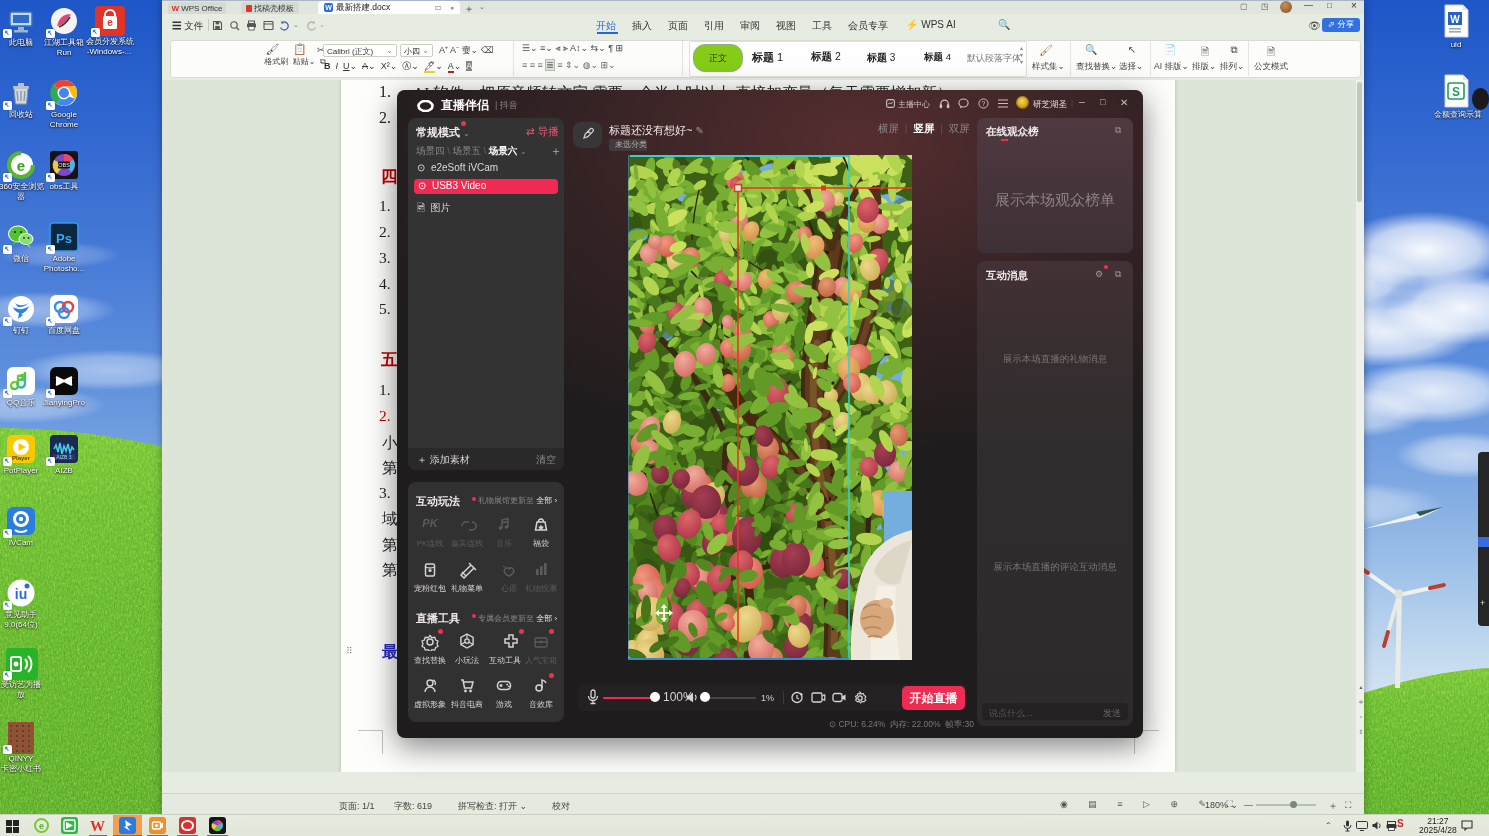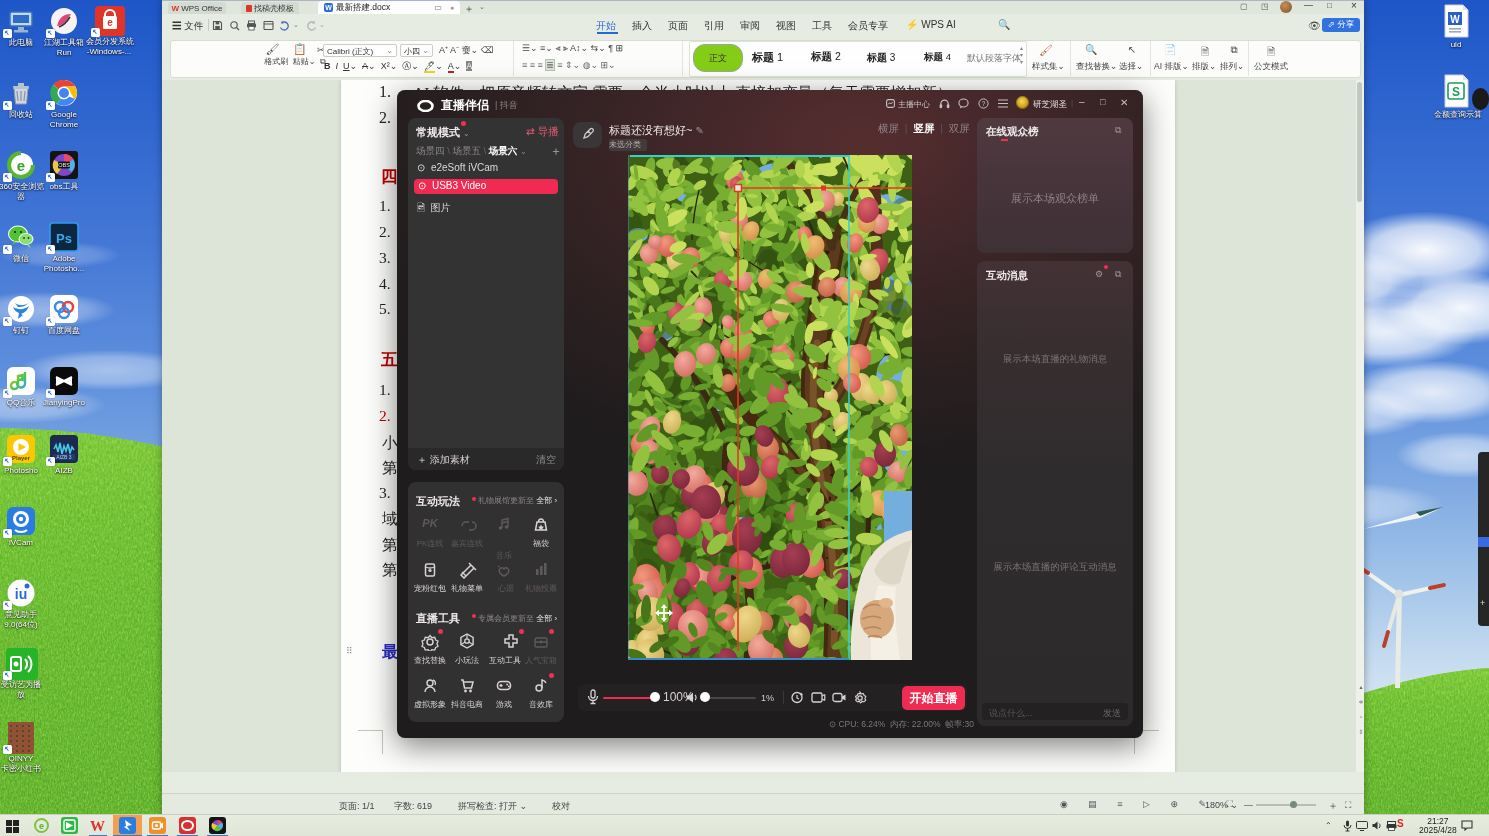--- a/index.html
+++ b/index.html
@@ -197,21 +197,21 @@
         </svg><i class="sc"></i></div>
       <div class="lb" style="">JianyingPro</div>
     </div>
     <div class="dicon" style="left:-1px;top:434px;width:44px">
       <div class="ig" style="width:30px;height:30px"><svg width="30" height="30">
           <rect x="1" y="1" width="28" height="28" rx="5" fill="#f8c800"></rect>
           <circle cx="15" cy="13" r="8" fill="#fff"></circle>
           <path d="M12.5,9 L20,13 L12.5,17 Z" fill="#f8c800"></path>
           <text x="15" y="26" font-size="6" fill="#5a4a00" text-anchor="middle" font-weight="bold">Player</text>
         </svg><i class="sc"></i></div>
-      <div class="lb" style="">Photosho</div>
+      <div class="lb" style="">PotPlayer</div>
     </div>
     <div class="dicon" style="left:42px;top:434px;width:44px">
       <div class="ig" style="width:30px;height:30px"><svg width="30" height="30">
           <rect x="1" y="1" width="28" height="28" rx="4" fill="#1c2a50"></rect>
           <path d="M5,15 l2,-4 2,7 2,-9 2,11 2,-8 2,5 2,-7 2,9 2,-6 2,3" stroke="#48c8e8" stroke-width="1.6" fill="none"></path>
           <rect x="4" y="20" width="22" height="6" rx="1" fill="#28386a"></rect>
           <text x="15" y="25" font-size="5" fill="#9ad8f0" text-anchor="middle">AIZB 3</text>
         </svg><i class="sc"></i></div>
       <div class="lb" style="">AIZB</div>
     </div>
@@ -473,36 +473,36 @@
         <div class="abs" style="left:5px;top:32px;width:34px;text-align:center"><div style="position:relative;display:inline-block;width:20px;height:20px"><svg width="20" height="20">
               <text x="10" y="13" font-size="11" font-style="italic" font-weight="bold" text-anchor="middle" fill="#5f595a">PK</text>
             </svg></div><div style="font-size:8px;color:#5f595a;margin-top:0px;white-space:nowrap">PK连线</div></div>
         <div class="abs" style="left:42px;top:32px;width:34px;text-align:center"><div style="position:relative;display:inline-block;width:20px;height:20px"><svg width="20" height="20">
               <path d="M5,12 a4,4 0 0 1 4,-4 h3 M15,8 a4,4 0 0 1 0,8 h-3" stroke="#5f595a" stroke-width="1.5" fill="none"></path>
             </svg></div><div style="font-size:8px;color:#5f595a;margin-top:0px;white-space:nowrap">嘉宾连线</div></div>
         <div class="abs" style="left:79px;top:32px;width:34px;text-align:center"><div style="position:relative;display:inline-block;width:20px;height:20px"><svg width="20" height="20">
               <path d="M8,14 V6 l6,-1.5 V13 M8,9 l6,-1.5" stroke="#5f595a" stroke-width="1.4" fill="none"></path>
               <circle cx="6.5" cy="14" r="1.8" fill="#5f595a"></circle>
               <circle cx="12.5" cy="13" r="1.8" fill="#5f595a"></circle>
-            </svg></div><div style="font-size:8px;color:#5f595a;margin-top:12px;white-space:nowrap">音乐</div></div>
+            </svg></div><div style="font-size:8px;color:#5f595a;margin-top:0px;white-space:nowrap">音乐</div></div>
         <div class="abs" style="left:116px;top:32px;width:34px;text-align:center"><div style="position:relative;display:inline-block;width:20px;height:20px"><svg width="20" height="20">
               <path d="M6,8 h8 l1.5,8 h-11 Z" fill="none" stroke="#d8d2d3" stroke-width="1.5"></path>
               <path d="M7.5,8 a2.5,3 0 0 1 5,0" stroke="#d8d2d3" stroke-width="1.4" fill="none"></path>
               <path d="M10,10.5 l1,2 2,0.3 -1.5,1.4 0.4,2 -1.9,-1 -1.9,1 0.4,-2 -1.5,-1.4 2,-0.3 Z" fill="#d8d2d3"></path>
             </svg></div><div style="font-size:8px;color:#d8d2d3;margin-top:0px;white-space:nowrap">福袋</div></div>
         <div class="abs" style="left:5px;top:77px;width:34px;text-align:center"><div style="position:relative;display:inline-block;width:20px;height:20px"><svg width="20" height="20">
               <rect x="5.5" y="5" width="9" height="12" rx="1.5" fill="none" stroke="#d8d2d3" stroke-width="1.5"></rect>
               <path d="M5.5,8 q4.5,2 9,0" stroke="#d8d2d3" stroke-width="1.3" fill="none"></path>
               <circle cx="10" cy="11.5" r="1.6" fill="#d8d2d3"></circle>
             </svg></div><div style="font-size:8px;color:#d8d2d3;margin-top:0px;white-space:nowrap">宠粉红包</div></div>
         <div class="abs" style="left:42px;top:77px;width:34px;text-align:center"><div style="position:relative;display:inline-block;width:20px;height:20px"><svg width="20" height="20">
               <path d="M4,16 L14,6 l3,3 L7,19 Z M14,6 l-2,-2 M17,9 l2,2" stroke="#d8d2d3" stroke-width="1.5" fill="none"></path>
               <path d="M5,13 l4,4" stroke="#d8d2d3" stroke-width="1.2"></path>
             </svg></div><div style="font-size:8px;color:#d8d2d3;margin-top:0px;white-space:nowrap">礼物菜单</div></div>
-        <div class="abs" style="left:72px;top:77px;width:34px;text-align:right"><div style="position:relative;display:inline-block;width:20px;height:20px"><svg width="20" height="20">
+        <div class="abs" style="left:84px;top:77px;width:34px;text-align:center"><div style="position:relative;display:inline-block;width:20px;height:20px"><svg width="20" height="20">
               <path d="M6,14 q-2,-3 1,-5 q2,-1 3,1 q1,-2 3,-1 q3,2 1,5 q-2,2.5 -4,3 q-2,-0.5 -4,-3Z" fill="none" stroke="#5f595a" stroke-width="1.4"></path>
               <path d="M4,7 l2,1" stroke="#5f595a" stroke-width="1.2"></path>
             </svg></div><div style="font-size:8px;color:#5f595a;margin-top:0px;white-space:nowrap">心愿</div></div>
         <div class="abs" style="left:116px;top:77px;width:34px;text-align:center"><div style="position:relative;display:inline-block;width:20px;height:20px"><svg width="20" height="20">
               <rect x="5" y="10" width="2.6" height="6" fill="#5f595a"></rect>
               <rect x="9" y="7" width="2.6" height="9" fill="#5f595a"></rect>
               <rect x="13" y="4" width="2.6" height="12" fill="#5f595a"></rect>
             </svg></div><div style="font-size:8px;color:#5f595a;margin-top:0px;white-space:nowrap">礼物投票</div></div>
         <div class="abs" style="left:8px;top:129px;font-size:11px;font-weight:bold;color:#f0eaeb">直播工具</div>
         <div class="abs" style="left:64px;top:132px;width:4px;height:4px;border-radius:50%;background:#f03050"></div>
@@ -541,21 +541,21 @@
             </svg></div><div style="font-size:8px;color:#d8d2d3;margin-top:0px;white-space:nowrap">游戏</div></div>
         <div class="abs" style="left:116px;top:193px;width:34px;text-align:center"><div style="position:relative;display:inline-block;width:20px;height:20px"><svg width="20" height="20">
               <circle cx="8" cy="13" r="3" fill="none" stroke="#d8d2d3" stroke-width="1.5"></circle>
               <path d="M11,13 V5 q3,0.5 4,3" stroke="#d8d2d3" stroke-width="1.5" fill="none"></path>
             </svg><span style="position:absolute;right:-3px;top:-2px;width:5px;height:5px;border-radius:50%;background:#f03050"></span></div><div style="font-size:8px;color:#d8d2d3;margin-top:0px;white-space:nowrap">音效库</div></div>
       </div>
       <div class="abs" style="left:176px;top:32px;width:29px;height:26px;background:#3a3536;border-radius:8px"><svg width="29" height="26">
           <path d="M11,16 l1.2,-4 5,-5 a1.6,1.6 0 0 1 2.6,2.6 l-5,5 Z M15,9 l2.8,2.8" stroke="#cfc9ca" stroke-width="1.3" fill="none"></path>
         </svg></div>
       <div class="abs" style="left:212px;top:33px;font-size:11px;color:#f0eaeb">标题还没有想好~ <span style="color:#9a9495;font-size:10px">✎</span></div>
-      <div class="abs" style="left:212px;top:49px;width:38px;height:12px;background:#423a3b;border-radius:2px;font-size:8px;color:#b9b2b3;text-align:left;line-height:12px">未选分类</div>
+      <div class="abs" style="left:212px;top:49px;width:38px;height:12px;background:#423a3b;border-radius:2px;font-size:8px;color:#b9b2b3;text-align:right;line-height:12px">未选分类</div>
       <div class="abs" style="left:481px;top:32px;font-size:10.5px;color:#8d8687">横屏&nbsp; <span style="color:#5a5455">|</span>&nbsp; <b style="color:#fff">竖屏</b>&nbsp; <span style="color:#5a5455">|</span>&nbsp; 双屏</div>
       <div class="abs" style="left:181px;top:594px;width:389px;height:27px;background:#232122;border-radius:6px">
         <svg class="abs" style="left:9px;top:5px" width="12" height="16">
           <rect x="4" y="1" width="4" height="8" rx="2" fill="none" stroke="#d8d2d3" stroke-width="1.3"></rect>
           <path d="M1.5,7 a4.5,4.5 0 0 0 9,0 M6,11.5 V14 M3.5,14.5 h5" stroke="#d8d2d3" stroke-width="1.3" fill="none"></path>
         </svg>
         <div class="abs" style="left:25px;top:12.5px;width:53px;height:2.5px;background:#f02a50;border-radius:2px"></div>
         <div class="abs" style="left:72px;top:8px;width:10px;height:10px;border-radius:50%;background:#fff"></div>
         <div class="abs" style="left:85px;top:6px;font-size:12px;color:#d8d2d3">100%</div>
         <svg class="abs" style="left:108px;top:7px" width="13" height="13">
@@ -582,21 +582,21 @@
           <circle cx="7" cy="7" r="2.2" fill="none" stroke="#d8d2d3" stroke-width="1.3"></circle>
           <path d="M7,1.2 l1.3,1.6 2.1,-0.3 0.7,2 1.7,0.7 -0.7,2 -0.1,0.8 0.8,1.2 -1.7,1.5 -2.1,-0.3 -1.3,1.6 -1.3,-1.6 -2.1,0.3 -1.7,-1.5 0.8,-1.2 -0.1,-0.8 -0.7,-2 1.7,-0.7 0.7,-2 2.1,0.3 Z" fill="none" stroke="#d8d2d3" stroke-width="1.1"></path>
         </svg>
         <div class="abs" style="left:324px;top:1.5px;width:63px;height:24px;background:#ee2b50;border-radius:5px;color:#fff;font-size:12px;font-weight:bold;text-align:center;line-height:24px">开始直播</div>
       </div>
       <div class="abs" style="left:432px;top:629px;font-size:8.5px;color:#7d7778">⊙ CPU: 6.24% &nbsp;内存: 22.00% &nbsp;帧率:30</div>
       <div class="abs" style="left:580px;top:28px;width:156px;height:135px;border-radius:8px;background:linear-gradient(180deg,#503a40 0%,#48353c 40%,#3e3136 100%)">
         <div class="abs" style="left:9px;top:7px;font-size:10.5px;font-weight:bold;color:#f0eaeb">在线观众榜</div>
         <div class="abs" style="left:24px;top:21px;width:7px;height:2px;background:#f03050"></div>
         <div class="abs" style="left:138px;top:7px;font-size:9px;color:#9d9798">⧉</div>
-        <div class="abs" style="left:0;top:73px;width:156px;text-align:center;font-size:11px;color:#8d8284">展示本场观众榜单</div>
+        <div class="abs" style="left:0;top:73px;width:156px;text-align:center;font-size:15px;color:#8d8284">展示本场观众榜单</div>
       </div>
       <div class="abs" style="left:580px;top:171px;width:156px;height:465px;border-radius:8px;background:linear-gradient(180deg,#433135 0%,#382e30 18%,#2f2c2d 45%,#2c2a2b 100%)">
         <div class="abs" style="left:9px;top:8px;font-size:10.5px;font-weight:bold;color:#f0eaeb">互动消息</div>
         <div class="abs" style="left:118px;top:8px;font-size:9px;color:#9d9798">⚙</div>
         <div class="abs" style="left:127px;top:4px;width:4px;height:4px;border-radius:50%;background:#f03050"></div>
         <div class="abs" style="left:138px;top:8px;font-size:9px;color:#9d9798">⧉</div>
         <div class="abs" style="left:0;top:92px;width:156px;text-align:center;font-size:9.5px;color:#7d7475">展示本场直播的礼物消息</div>
         <div class="abs" style="left:0;top:300px;width:156px;text-align:center;font-size:9.5px;color:#7d7475">展示本场直播的评论互动消息</div>
         <div class="abs" style="left:5px;top:442px;width:146px;height:17px;background:#232122;border-radius:4px;font-size:9px;color:#5d5758">
           <span style="position:absolute;left:7px;top:4px">说点什么...</span>

